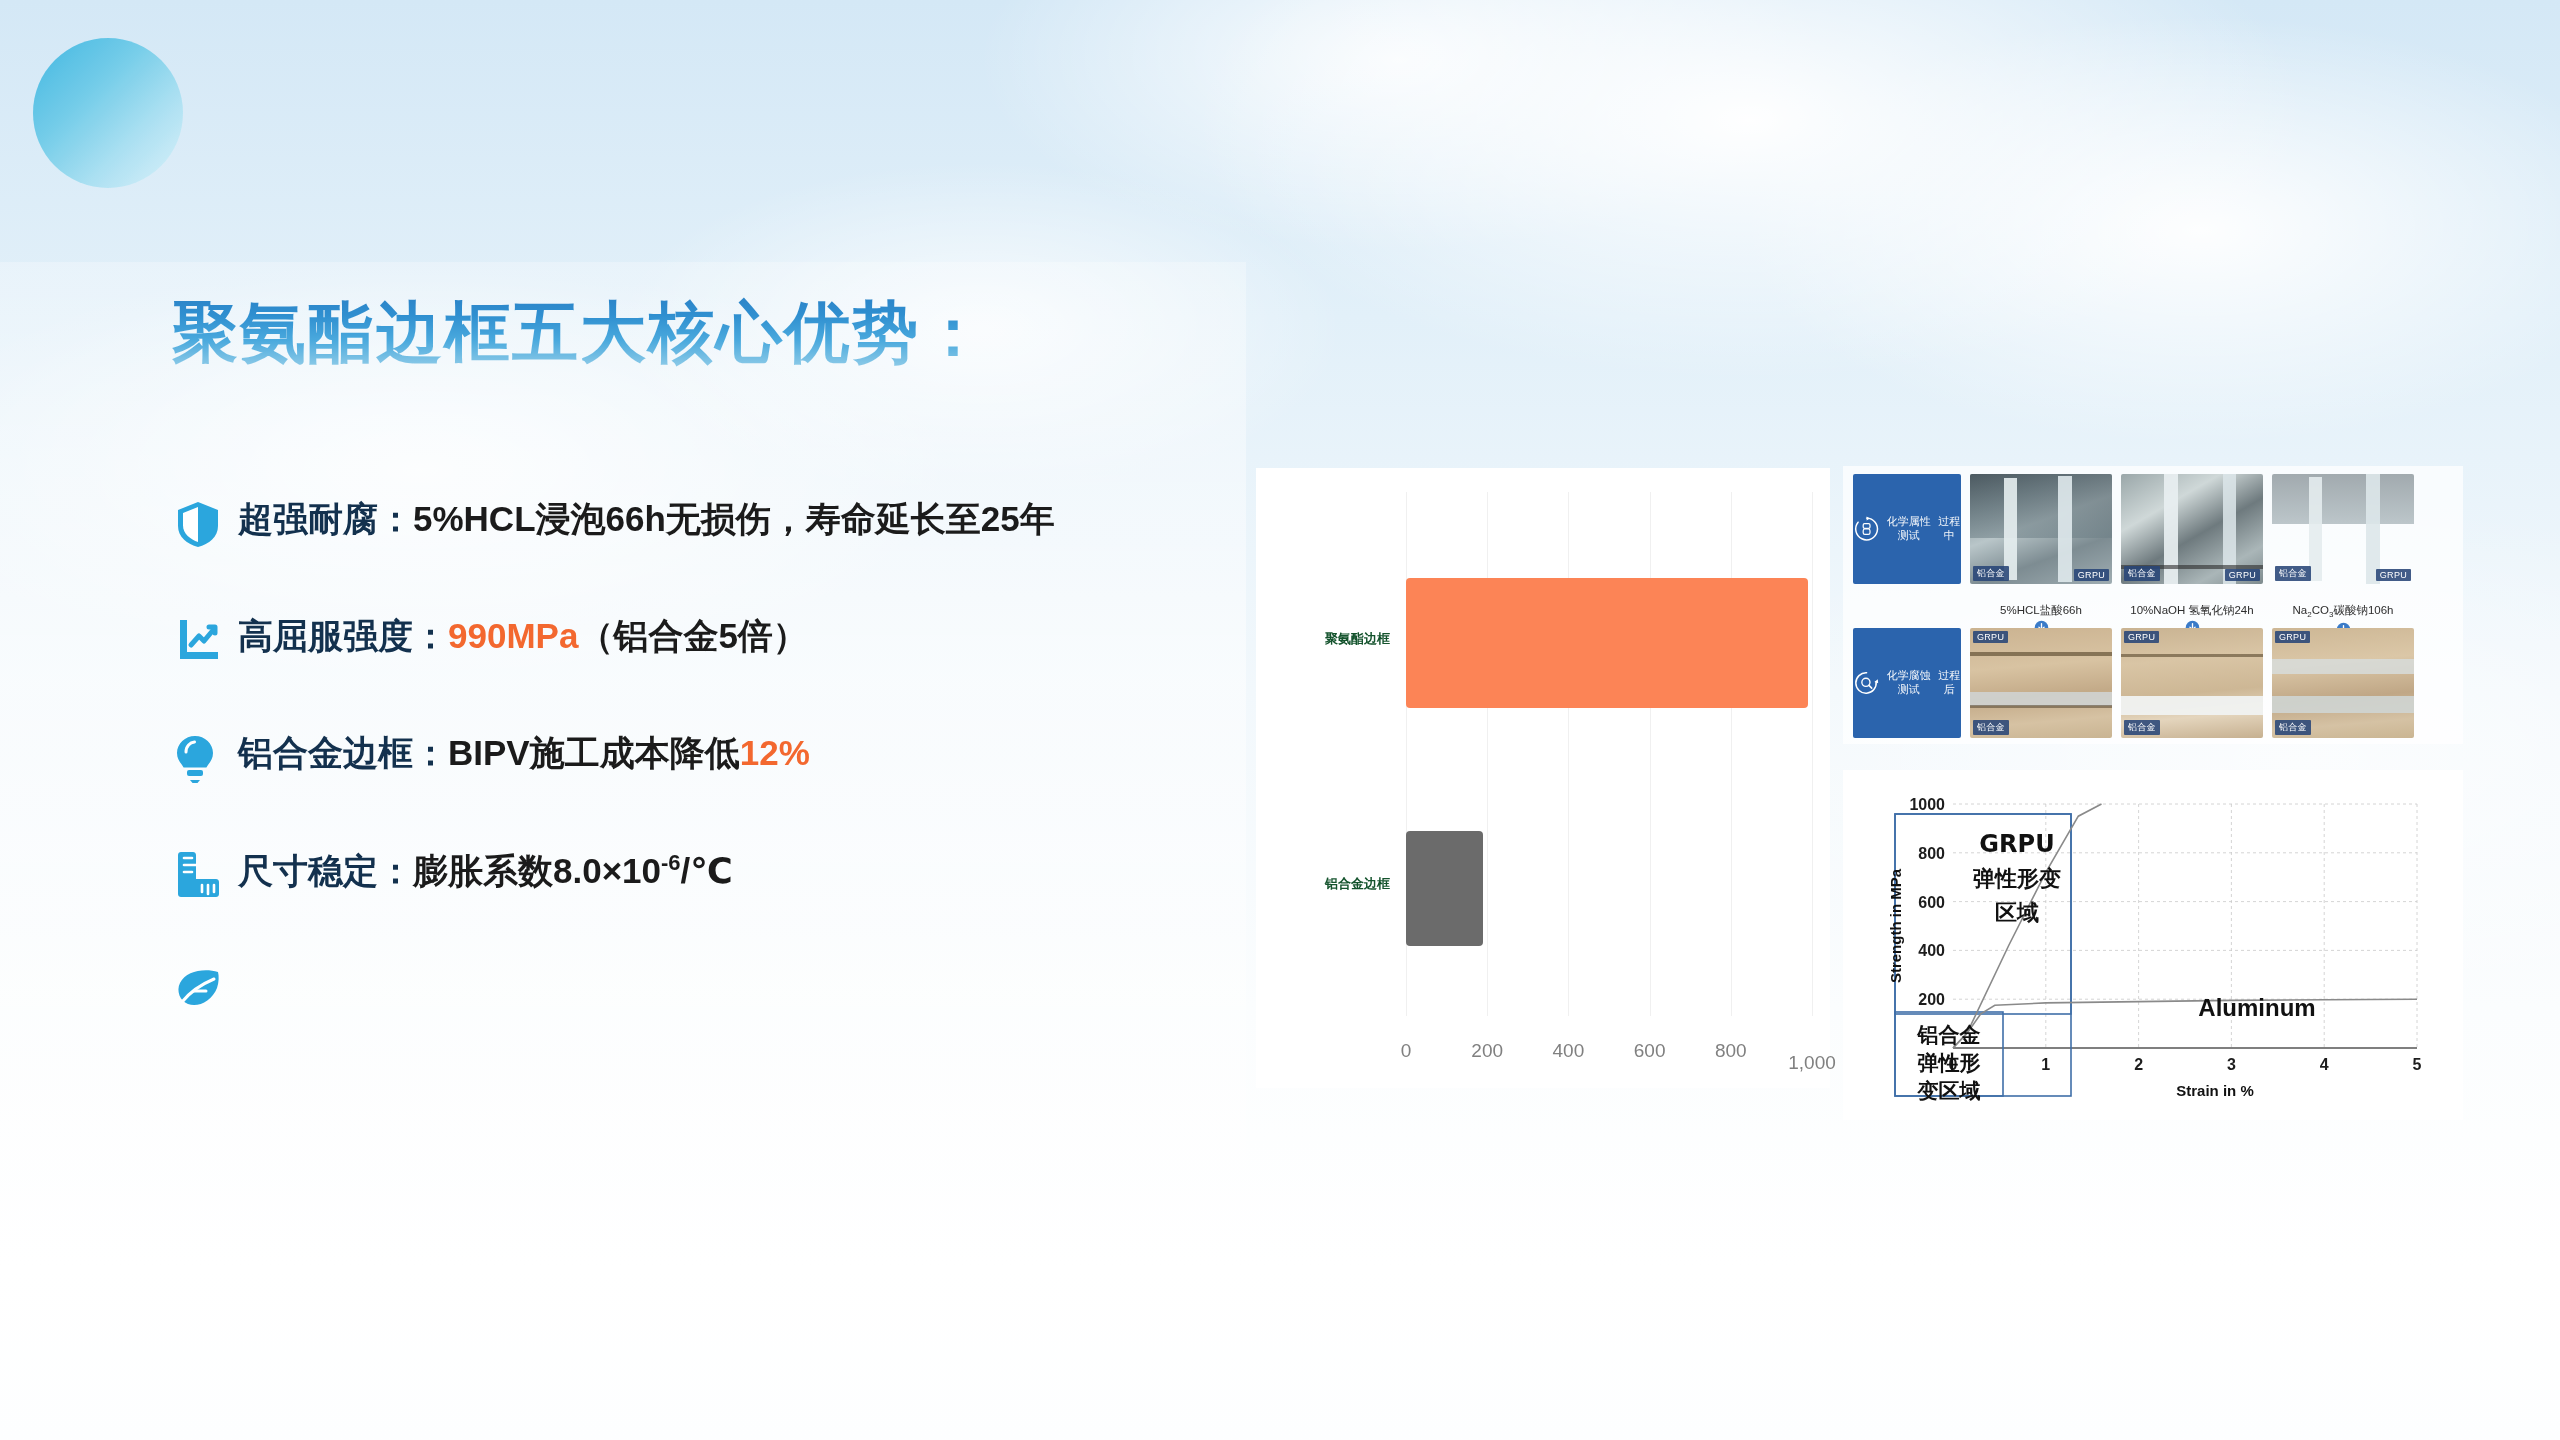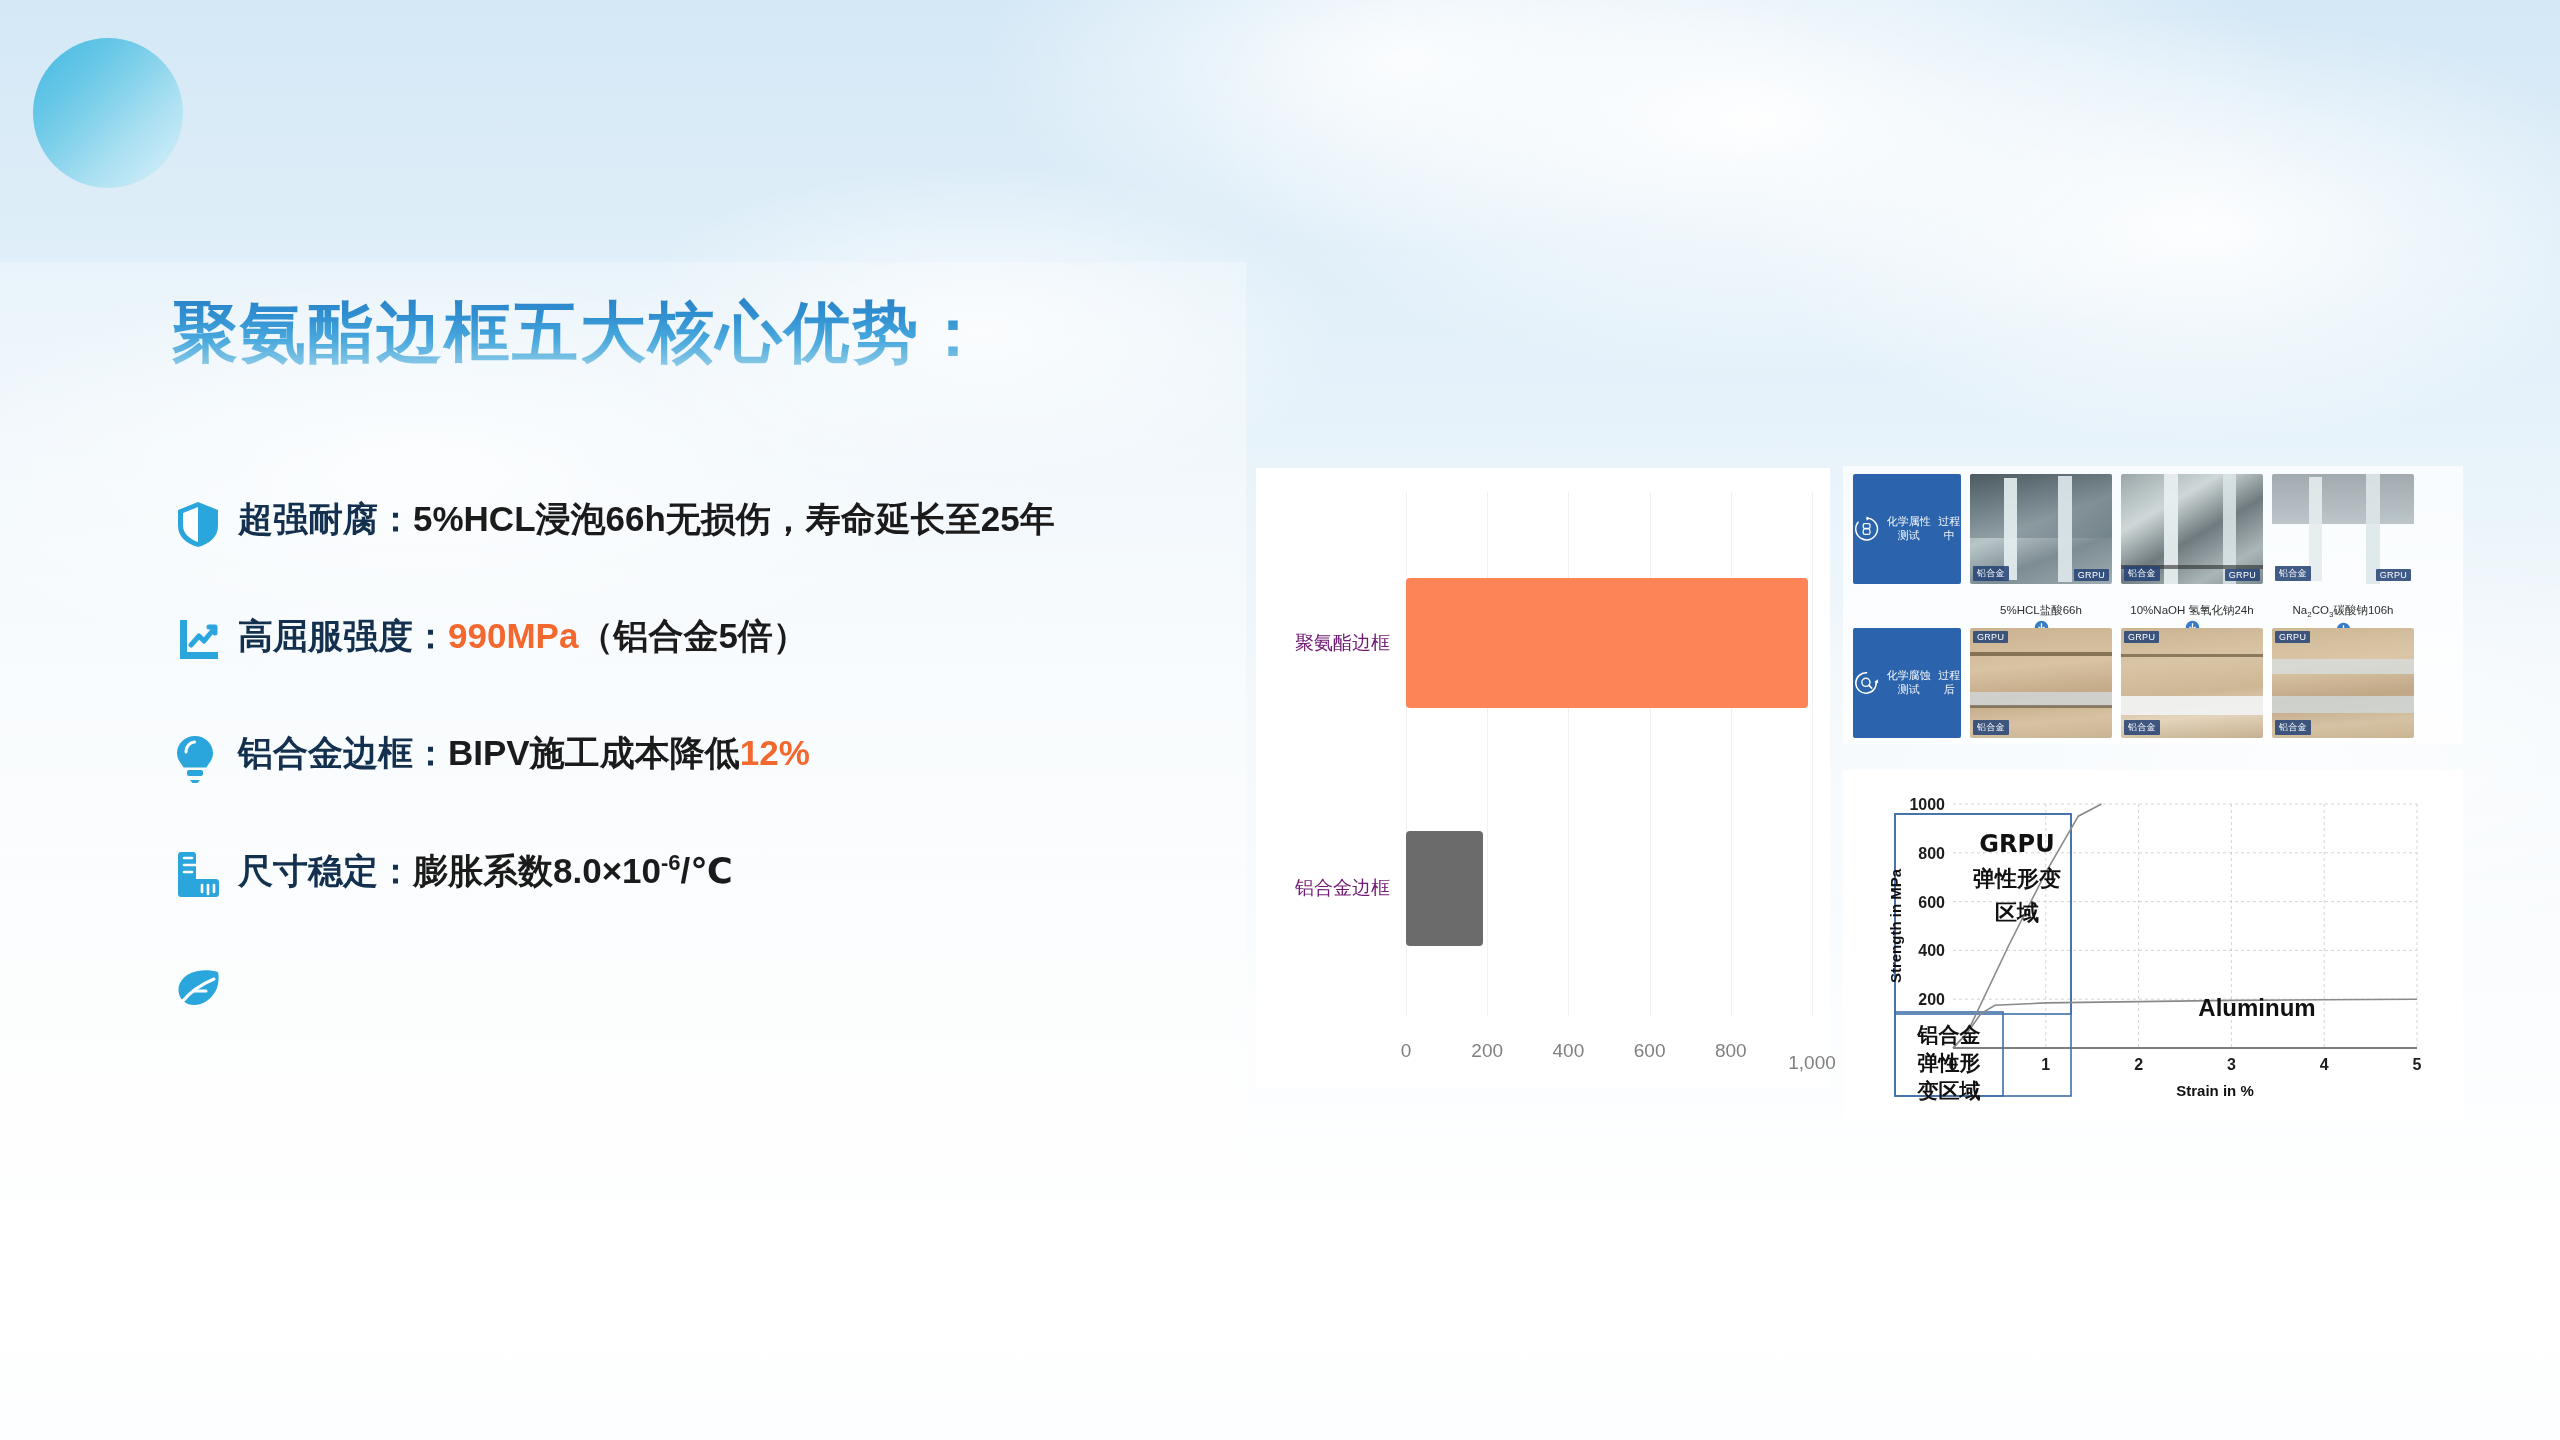--- a/index.html
+++ b/index.html
@@ -57,21 +57,21 @@
   .hl { color:#f3682f; }
   .sup { font-size:22px; vertical-align:super; }
   
   #barcard {
     position:absolute; left:1256px; top:468px; width:574px; height:620px;
     background:#ffffff;
   }
   #barcard .plot { position:absolute; left:0; top:0; right:0; bottom:0; }
   .gridline { position:absolute; top:24px; bottom:72px; width:1px; background:#f0f0f0; }
   .bar-label {
-    position:absolute; right:0; font-size:19px; color:#701a75; font-weight:400;
+    position:absolute; right:0; font-size:13px; color:#14532d; font-weight:700;
     white-space:nowrap;
   }
   .bar-rect { position:absolute; border-radius:4px; }
   .axis-tick {
     position:absolute; font-size:19px; color:#808080;
     transform:translateX(-50%); white-space:nowrap;
   }
   
   #photocard {
     position:absolute; left:1843px; top:466px; width:620px; height:278px;

